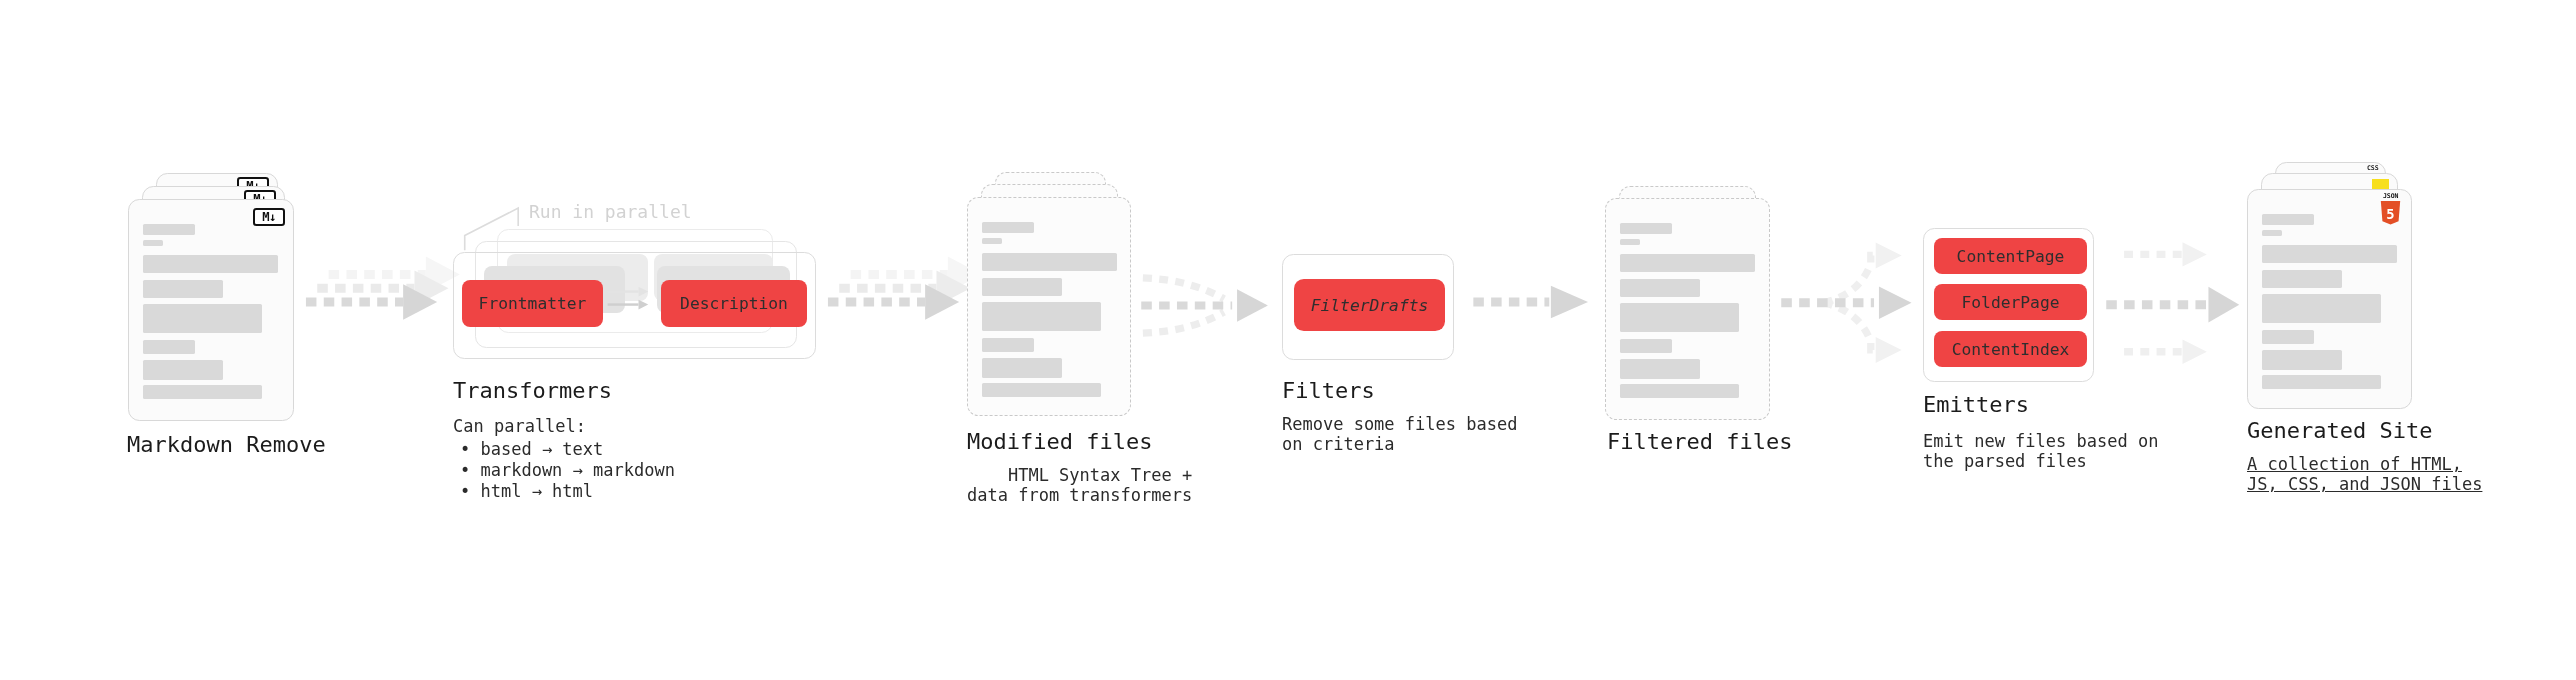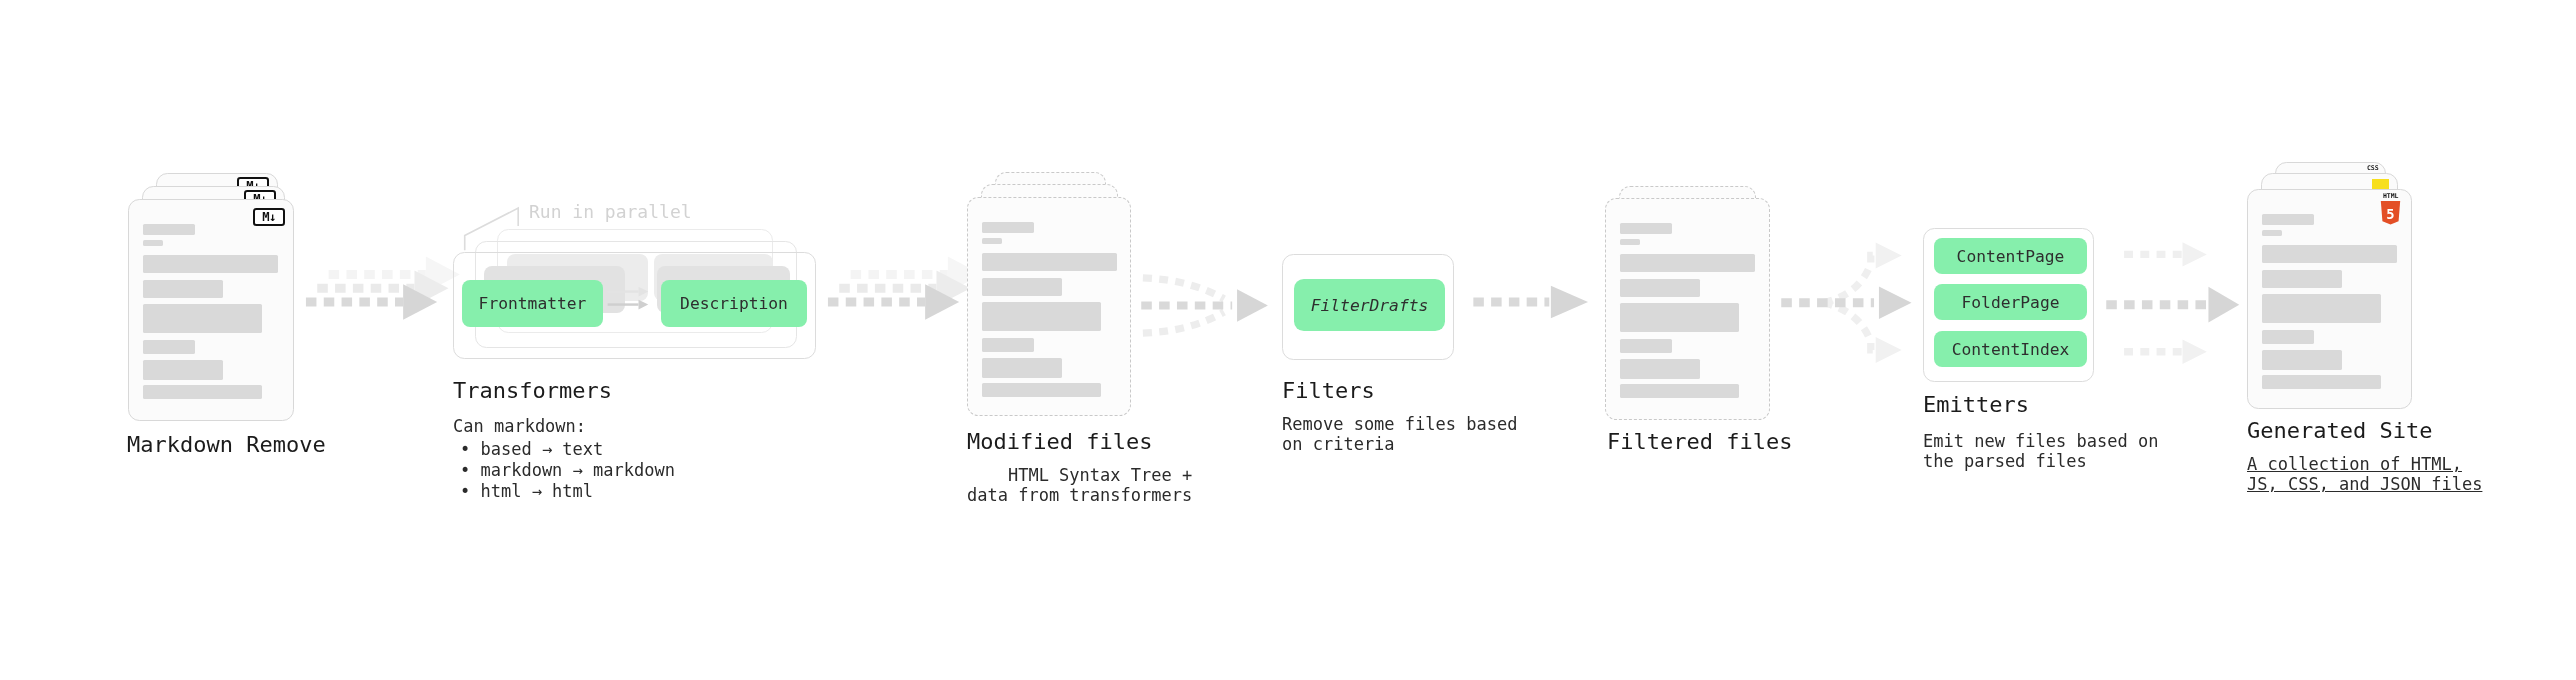--- a/index.html
+++ b/index.html
@@ -30,21 +30,21 @@
   .md-badge.peek{top:3.3px;}
   .css-badge{position:absolute;top:2.4px;right:4.1px;text-align:center;}
   .css-badge .t{font-size:6.5px;font-weight:bold;color:#222;line-height:6.5px;letter-spacing:0;}
   .css-badge .u{width:16.3px;height:2.4px;background:#2965f1;margin-top:0.8px;}
   .js-badge{position:absolute;top:4.9px;right:8.1px;width:17px;height:9.8px;background:#f7df1e;}
   .html5-badge{position:absolute;top:3.3px;right:9.8px;width:21px;text-align:center;}
   .html5-badge .t{font-size:6.5px;font-weight:bold;color:#111;line-height:7.3px;letter-spacing:0;}
   
   .frame{position:absolute;border:1.6px solid #dcdcdc;border-radius:11.4px;box-sizing:border-box;background:transparent;}
   .pill{
-    position:absolute;background:#86efac;border-radius:8.1px;box-sizing:border-box;
+    position:absolute;background:#ef4444;border-radius:8.1px;box-sizing:border-box;
     display:flex;align-items:center;justify-content:center;
     font-size:16.3px;color:#2e2e2e;white-space:nowrap;
   }
   .pill.e1{background:#e2e2e2;}
   .pill.e2{background:#ececec;}
   .frame.e1{border-color:#e5e5e5;}
   .frame.e2{border-color:#ebebeb;}
   
   .title{position:absolute;font-size:22px;color:#1b1b1b;white-space:nowrap;}
   .body-text{position:absolute;font-size:17px;line-height:20.3px;color:#2b2b2b;white-space:pre-line;}
@@ -115,21 +115,21 @@
 
     <div class="frame" style="left:453px;top:252px;width:363px;height:107px;"></div>
     <div class="pill" style="left:462px;top:280px;width:141px;height:47px;">Frontmatter</div>
     <div class="pill" style="left:661px;top:280px;width:146px;height:47px;">Description</div>
     <svg style="left:606px;top:271px;" width="52" height="46" viewBox="0 0 64 56">
       <line x1="2" y1="41" x2="40" y2="41" stroke="#cfcfcf" stroke-width="3"></line>
       <polygon points="40,35 52,41 40,47" fill="#cfcfcf"></polygon>
     </svg>
 
     <div class="title" style="left:453px;top:378px;">Transformers</div>
-    <div class="body-text" style="left:453px;top:416px;">Can markdown:</div>
+    <div class="body-text" style="left:453px;top:416px;">Can parallel:</div>
     <div class="bullets" style="left:460px;top:439px;">
       <div>• based → text</div>
       <div>• markdown → markdown</div>
       <div>• html → html</div>
     </div>
   </div>
 
   <svg style="left:821px;top:255px;" width="171" height="81" viewBox="0 0 210 100">
     <line x1="36" y1="24" x2="156" y2="24" stroke="#f4f4f4" stroke-width="11" stroke-dasharray="13 9"></line>
     <polygon points="156,2 198,24 156,46" fill="#f6f6f6"></polygon>
@@ -229,21 +229,21 @@
       <div class="css-badge">
         <div class="t">CSS</div>
         <div class="u"></div>
       </div>
     </div>
     <div class="card" style="left:2261px;top:173px;width:137px;height:220px;">
       <div class="js-badge"></div>
     </div>
     <div class="card" style="left:2247px;top:189px;width:165px;height:220px;">
       <div class="html5-badge">
-        <div class="t">HTML</div>
+        <div class="t">JSON</div>
         <svg width="21" height="24.4" style="position:static;" viewBox="0 0 26 30">
           <path d="M 1,0 L 25,0 L 23,25 L 13,29 L 3,25 Z" fill="#e34f26"></path>
           <text x="13" y="22" text-anchor="middle" font-size="17" font-weight="bold" fill="#ffffff" font-family="DejaVu Sans Mono, monospace">5</text>
         </svg>
       </div>
       <div class="bars">
         <div class="bar b1"></div>
         <div class="bar b2"></div>
         <div class="bar b3"></div>
         <div class="bar b4"></div>

